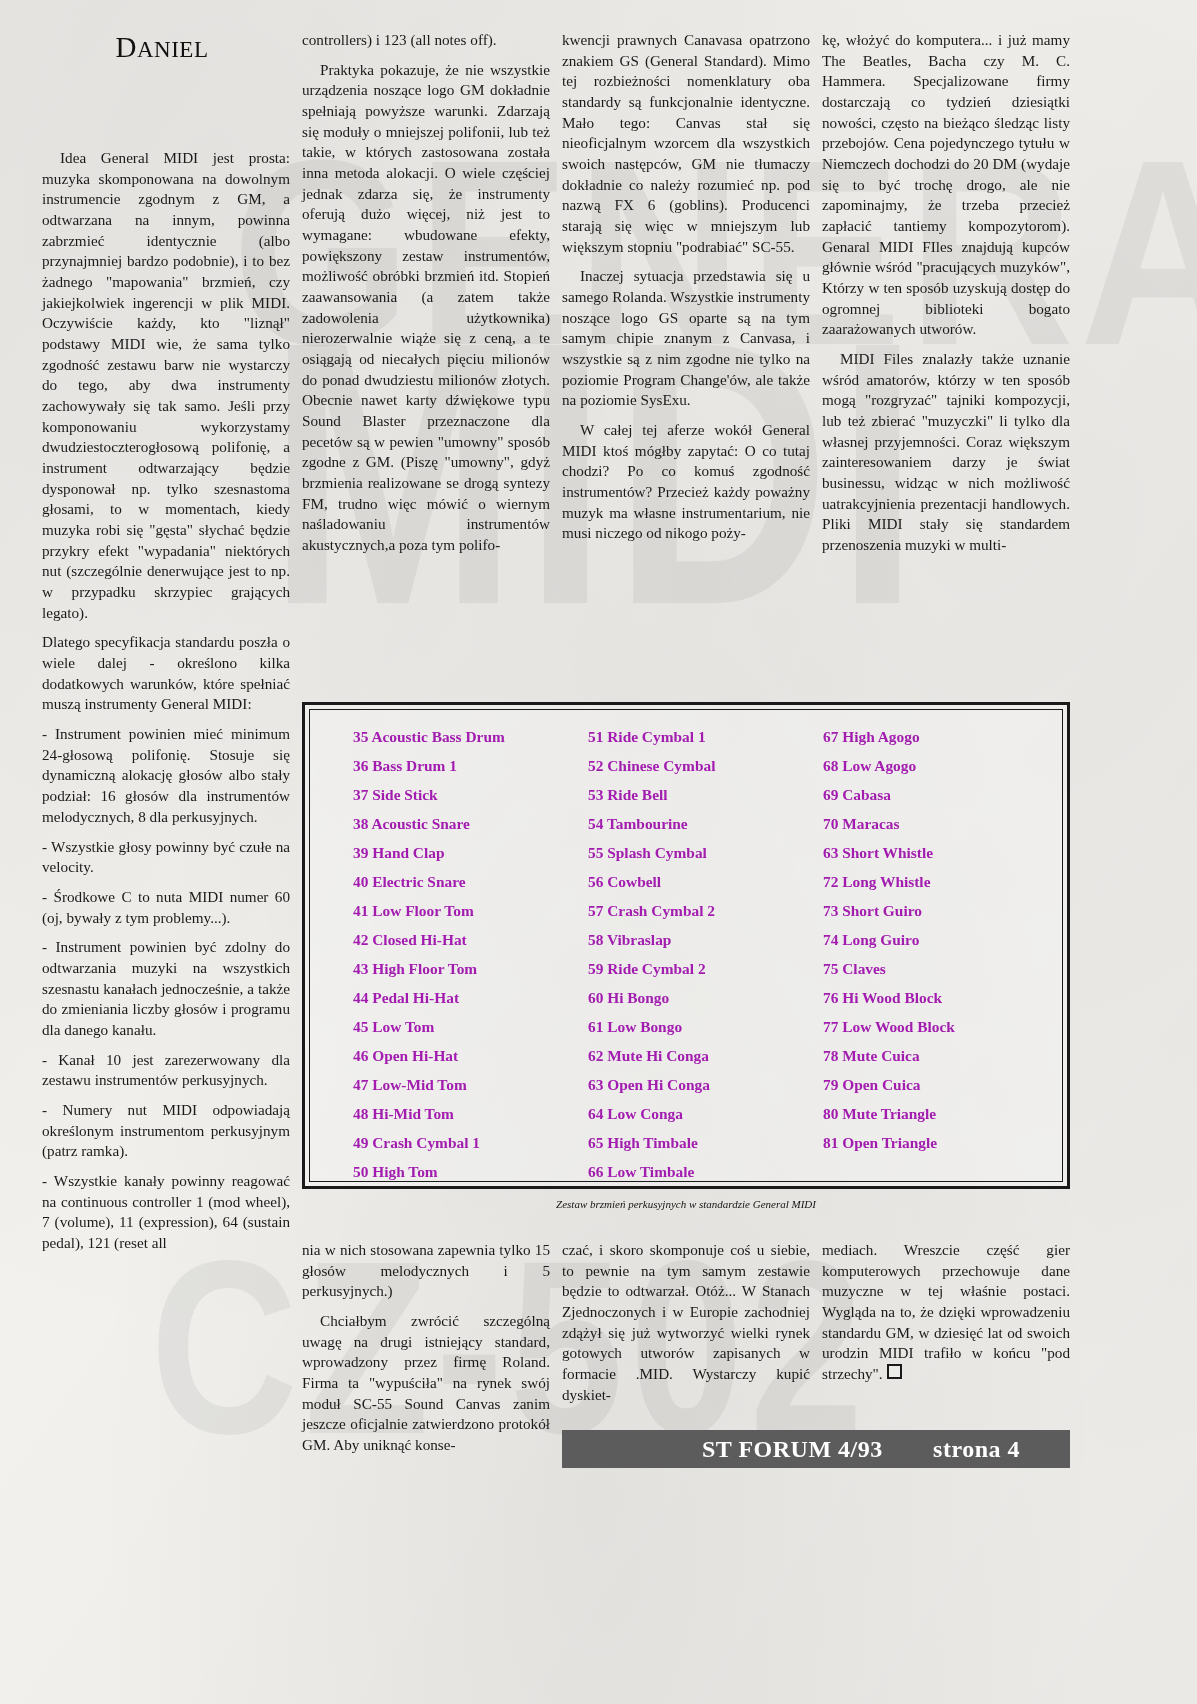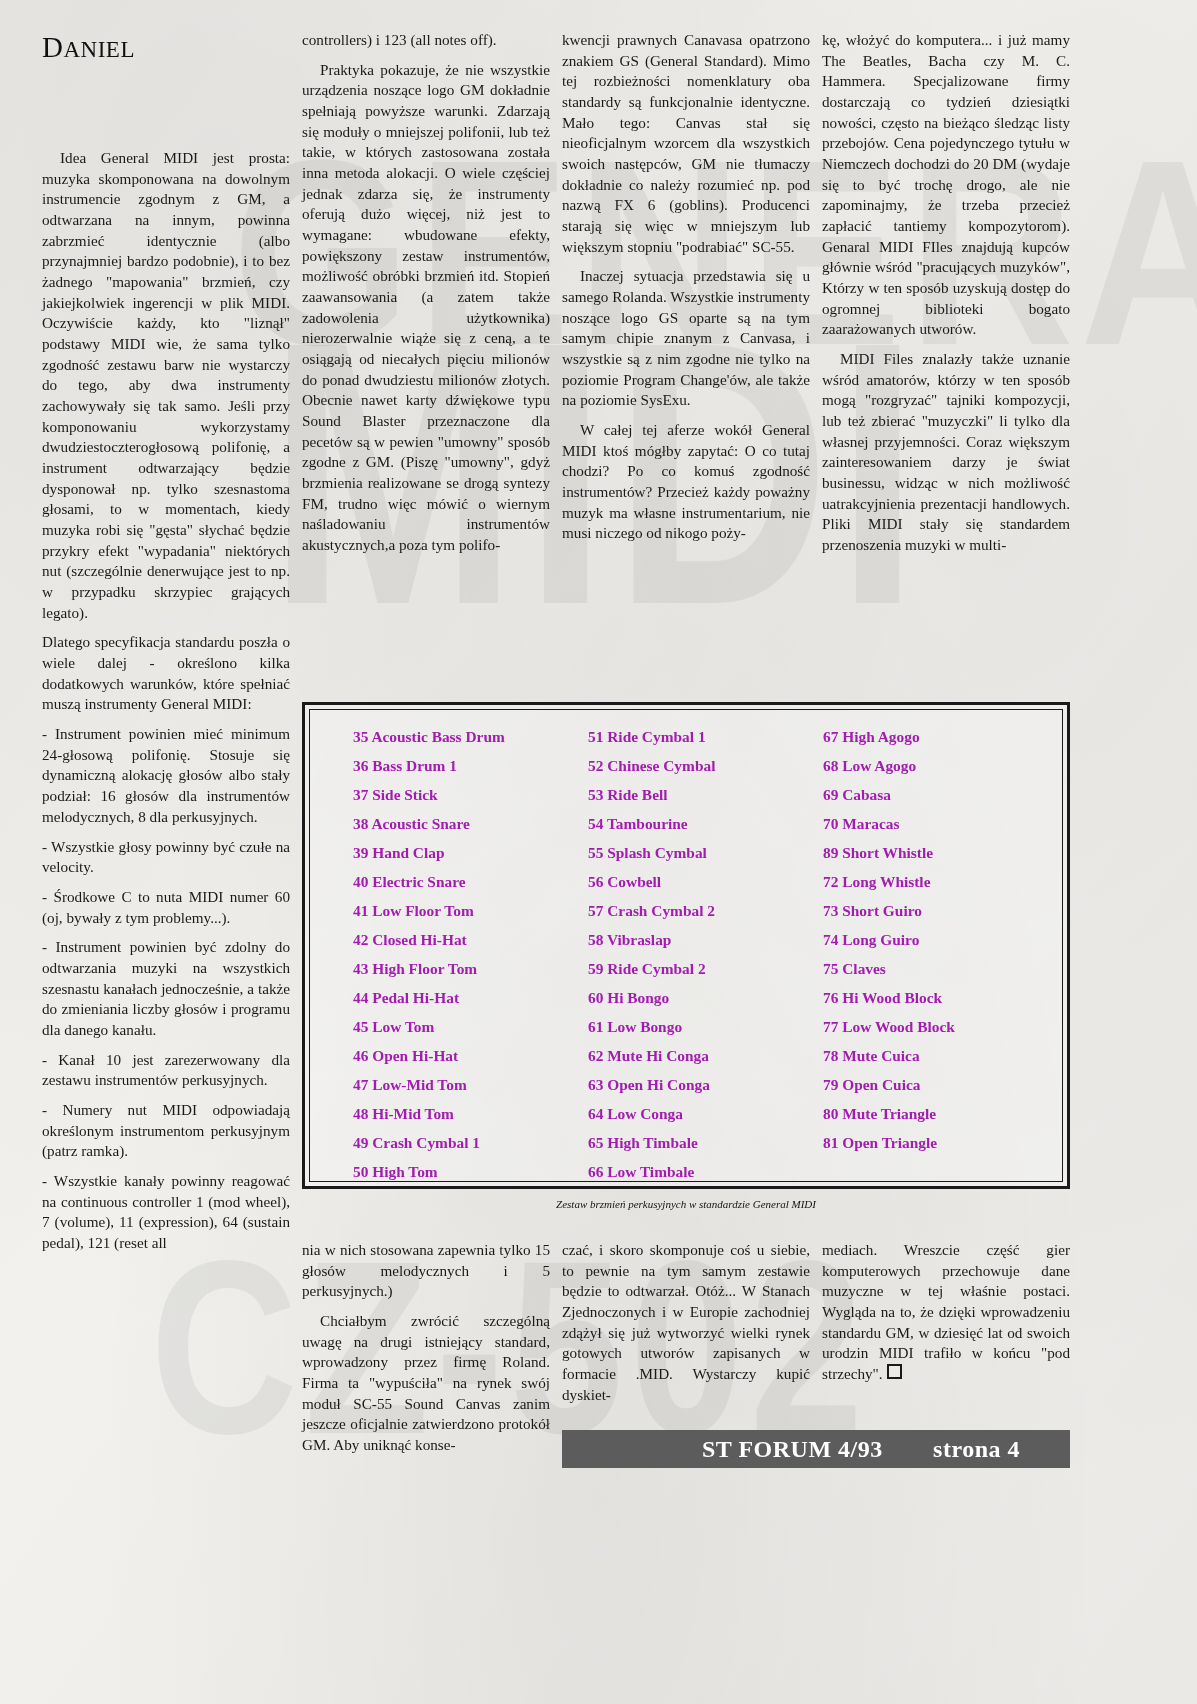--- a/index.html
+++ b/index.html
@@ -87,20 +87,21 @@
     top: 30px;
     width: 240px;
     z-index: 4;
   }
   .byline .line {
     font-family: "Liberation Serif", serif;
     font-size: 23px;
     color: #111;
     letter-spacing: 0.5px;
     line-height: 1.22;
+    text-align: center;
   }
   .byline .line .cap {
     font-size: 29px;
   }
 
   #col1 { left: 42px; top: 148px; width: 248px; }
   #col2 { left: 302px; top: 30px; width: 248px; }
   #col3 { left: 562px; top: 30px; width: 248px; }
   #col4 { left: 822px; top: 30px; width: 248px; }
 
@@ -276,21 +277,21 @@
           <div class="perc-item">63 Open Hi Conga</div>
           <div class="perc-item">64 Low Conga</div>
           <div class="perc-item">65 High Timbale</div>
           <div class="perc-item">66 Low Timbale</div>
         </div>
         <div class="perc-col c3">
           <div class="perc-item">67 High Agogo</div>
           <div class="perc-item">68 Low Agogo</div>
           <div class="perc-item">69 Cabasa</div>
           <div class="perc-item">70 Maracas</div>
-          <div class="perc-item">89 Short Whistle</div>
+          <div class="perc-item">63 Short Whistle</div>
           <div class="perc-item">72 Long Whistle</div>
           <div class="perc-item">73 Short Guiro</div>
           <div class="perc-item">74 Long Guiro</div>
           <div class="perc-item">75 Claves</div>
           <div class="perc-item">76 Hi Wood Block</div>
           <div class="perc-item">77 Low Wood Block</div>
           <div class="perc-item">78 Mute Cuica</div>
           <div class="perc-item">79 Open Cuica</div>
           <div class="perc-item">80 Mute Triangle</div>
           <div class="perc-item">81 Open Triangle</div>

